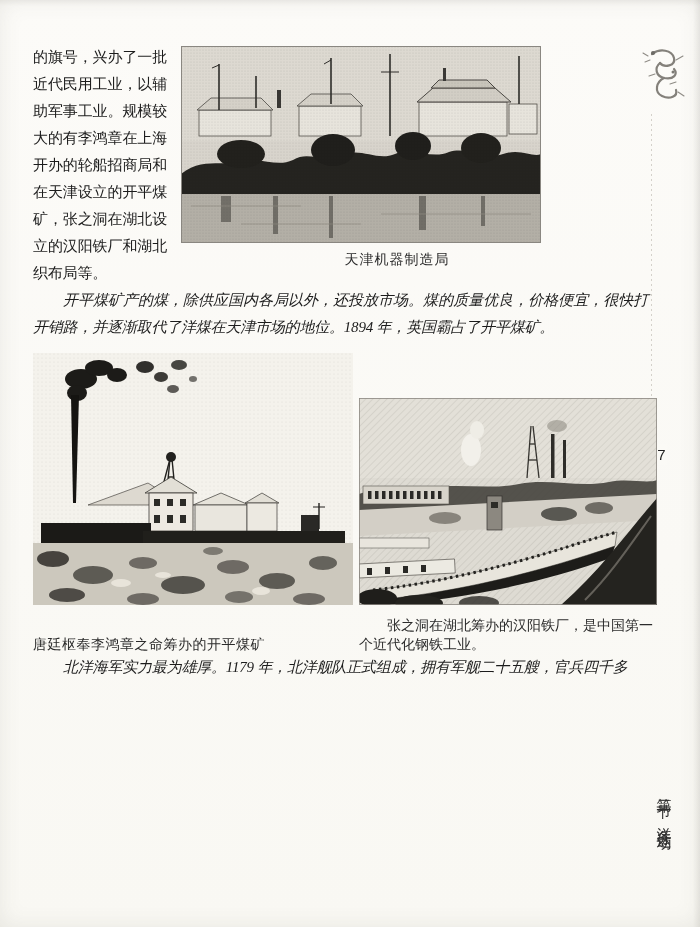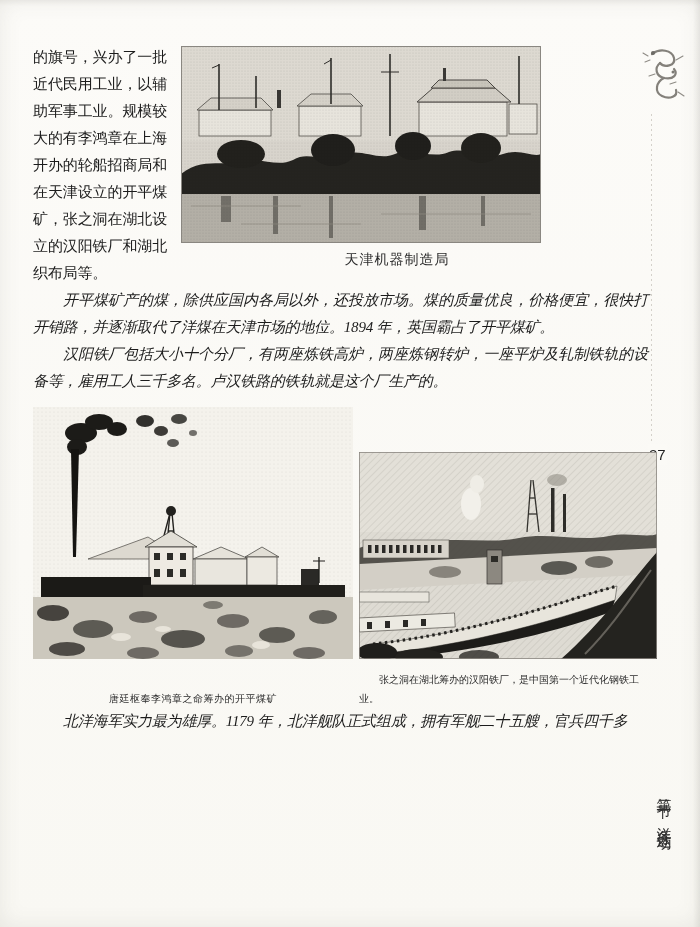--- a/index.html
+++ b/index.html
@@ -34,24 +34,24 @@
     color:#2b2b2b;font-style:normal;letter-spacing:1px;
   }
 
   .photo-row{
     clear:both;display:grid;grid-template-columns:320px 300px;
     justify-content:space-between;align-items:end;width:626px;margin-top:12px;
   }
   .photo-row .ph{align-self:end;}
   .photo-row svg{display:block;}
   .cap{
-    font-size:10px;line-height:19px;color:#2b2b2b;margin-top:11px;
+    font-size:14px;line-height:19px;color:#2b2b2b;margin-top:11px;
     font-family:"Liberation Serif", serif;
   }
-  .capL{text-align:center;letter-spacing:0.5px;}
+  .capL{text-align:left;letter-spacing:0.5px;}
   .capR{text-indent:2em;text-align:left;padding-right:6px;}
 
   .dragon{position:absolute;left:640px;top:46px;width:50px;height:62px;}
   .margin-rule{
     position:absolute;left:651px;top:114px;width:1px;height:328px;
     background:repeating-linear-gradient(180deg,#d4d1ca 0 2px,transparent 2px 5px);
   }
   .margin-rule2{
     position:absolute;left:653px;top:476px;width:1px;height:84px;
     background:repeating-linear-gradient(180deg,#dcd9d2 0 2px,transparent 2px 5px);
@@ -158,21 +158,20 @@
           <line x1="60" y1="178" x2="180" y2="178"></line>
         </g>
         <rect width="360" height="197" fill="url(#dot1)"></rect>
         <rect x="0.5" y="0.5" width="359" height="196" fill="none" stroke="#8a8781" stroke-width="1"></rect>
       </svg>
       <figcaption>天津机器制造局</figcaption>
     </figure>
 
     <p class="song">的旗号，兴办了一批近代民用工业，以辅助军事工业。规模较大的有李鸿章在上海开办的轮船招商局和在天津设立的开平煤矿，张之洞在湖北设立的汉阳铁厂和湖北织布局等。</p>
     <p class="kai indent">开平煤矿产的煤，除供应国内各局以外，还投放市场。煤的质量优良，价格便宜，很快打开销路，并逐渐取代了洋煤在天津市场的地位。1894 年，英国霸占了开平煤矿。</p>
-    <p class="kai indent">汉阳铁厂包括大小十个分厂，有两座炼铁高炉，两座炼钢转炉，一座平炉及轧制铁轨的设备等，雇用工人三千多名。卢汉铁路的铁轨就是这个厂生产的。</p>
 
     <div class="photo-row">
       <div class="ph">
         <svg viewBox="0 0 320 252" width="320" height="252">
           <defs>
             <pattern id="dot2" width="4" height="4" patternUnits="userSpaceOnUse">
               <circle cx="1" cy="1" r="0.6" fill="rgba(70,66,58,0.12)"></circle>
             </pattern>
           </defs>
           <rect width="320" height="252" fill="#f4f2ec"></rect>

